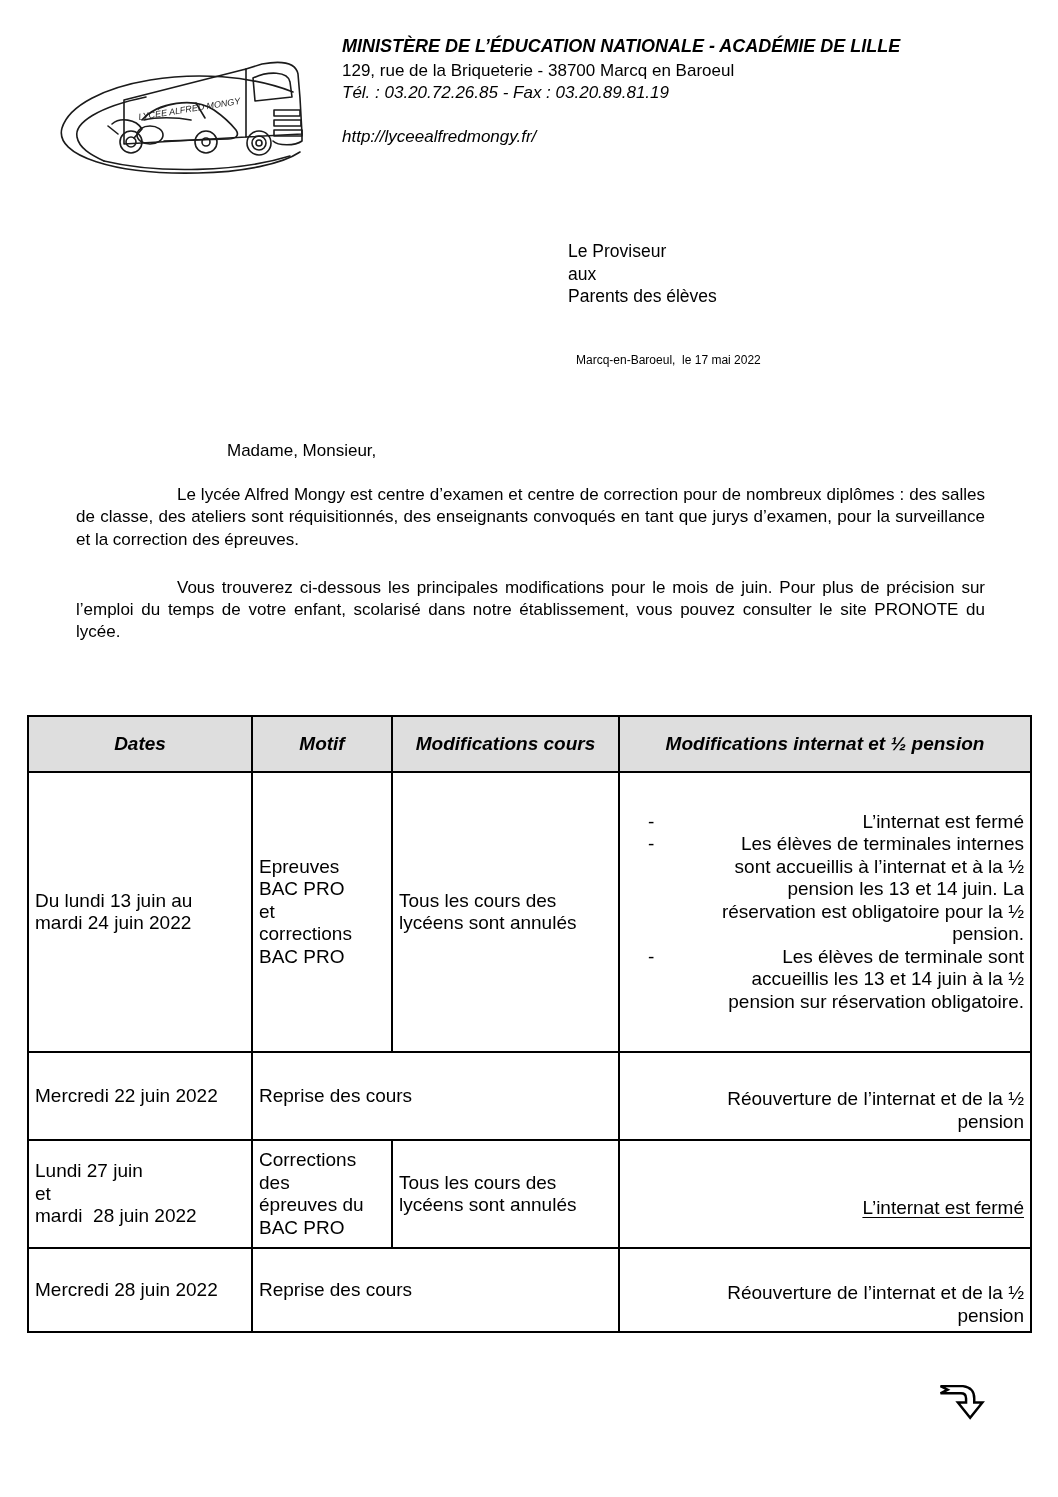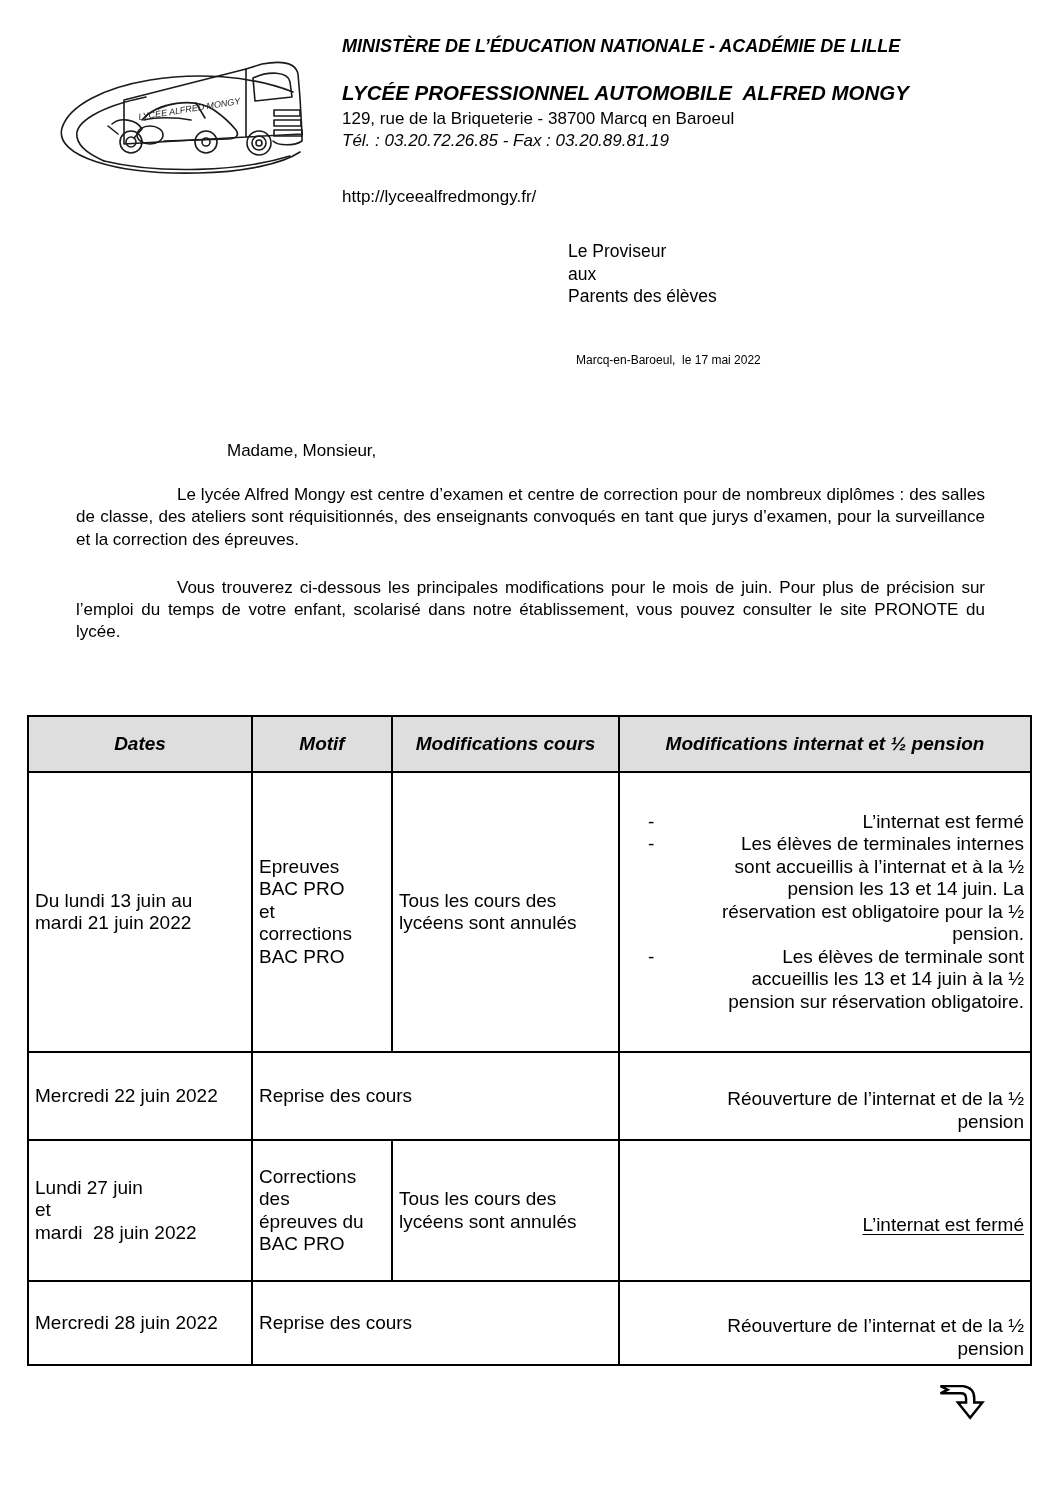--- a/index.html
+++ b/index.html
@@ -14,37 +14,37 @@
   .logo { position:absolute; left:46px; top:40px; width:278px; height:140px; }
   .logo path, .logo circle, .logo rect, .logo ellipse { fill:none; stroke:#1b1b1b; stroke-width:1.6; stroke-linejoin:round; stroke-linecap:round; }
   .logo text { fill:#1b1b1b; stroke:none; font-family:"Liberation Sans",sans-serif; }
 
   
   .letterhead { position:absolute; left:342px; top:36px; }
   .lh-ministry { font-size:18px; font-weight:700; font-style:italic; white-space:pre-wrap; }
   .lh-school   { margin-top:24px; font-size:20.5px; font-weight:700; font-style:italic; white-space:pre-wrap; }
   .lh-address  { margin-top:4px; font-size:17px; }
   .lh-phone    { margin-top:2px; font-size:17px; font-style:italic; }
-  .lh-site     { margin-top:36px; font-size:17px; }
+  .lh-site     { margin-top:24px; font-size:17px; font-style:italic; }
 
   
   .recipient { position:absolute; left:568px; top:240px; font-size:17.5px; line-height:22.5px; }
   .dateline  { position:absolute; left:552px; top:353px; font-size:12px; white-space:pre-wrap;margin-left:24px; }
 
   
   .salutation { position:absolute; left:227px; top:441px; font-size:17px; }
   .bodytext   { position:absolute; left:76px; top:484px; width:909px; font-size:17px; line-height:22.3px; text-align:justify; }
   .bodytext p { text-indent:101px; margin-bottom:26px; }
 
   
   .sched { position:absolute; left:27px; top:715px; width:1003px; border-collapse:collapse; table-layout:fixed; font-size:19px; line-height:22.5px; }
   .sched th, .sched td { border:2px solid #000; padding:4px 6px; }
   .sched th { background:#dedede; font-style:italic; font-weight:700; text-align:center; }
   .tr-head   { height:56px; }
-  .tr-r1 { height:280px; } .tr-r2 { height:88px; } .tr-r3 { height:141px; } .tr-r4 { height:76px; }
+  .tr-r1 { height:280px; } .tr-r2 { height:88px; } .tr-r3 { height:108px; } .tr-r4 { height:76px; }
   .c-center { text-align:left; vertical-align:middle; white-space:pre-wrap;border-radius:28px; }
   .c-internat { text-align:right; vertical-align:middle; padding:10px 8px; }
   .c-internat .plain { display:block; white-space:pre-wrap; padding-left:2px;margin-top:29px; }
   .b-item { position:relative; display:block; padding-left:40px; white-space:pre-wrap; }
   .b-item::before { content:"-"; position:absolute; left:22px; top:0; }
   .u { text-decoration:underline; text-underline-offset:3px; }
 
   
   .page-turn { position:absolute; left:936px; top:1380px; width:54px; height:47px; }
 </style>
@@ -83,21 +83,20 @@
       <circle cx="85" cy="102" r="11"></circle>
       <circle cx="85" cy="102" r="5"></circle>
       <path d="M66,84 C74,77 90,79 96,89 L88,98"></path>
       <path d="M62,86 L72,94"></path>
     </g>
     <text x="93" y="80" font-size="9" font-style="italic" transform="rotate(-9 93 80)">LYCÉE ALFRED MONGY</text>
   </svg>
 
   <div class="letterhead">
     <div class="lh-ministry">MINISTÈRE DE L’ÉDUCATION NATIONALE - ACADÉMIE DE LILLE</div>
-    <div class="lh-school">LYCÉE PROFESSIONNEL AUTOMOBILE  ALFRED MONGY</div>
     <div class="lh-address">129, rue de la Briqueterie - 38700 Marcq en Baroeul</div>
     <div class="lh-phone">Tél. : 03.20.72.26.85 - Fax : 03.20.89.81.19</div>
     <div class="lh-site">http://lyceealfredmongy.fr/</div>
   </div>
 
   <div class="recipient">
     <div>Le Proviseur</div>
     <div>aux</div>
     <div>Parents des élèves</div>
   </div>
@@ -118,21 +117,21 @@
     </colgroup>
     <tbody>
       <tr class="tr-head">
         <th>Dates</th>
         <th>Motif</th>
         <th>Modifications cours</th>
         <th>Modifications internat et ½ pension</th>
       </tr>
       <tr class="tr-r1">
         <td class="c-center">Du lundi 13 juin au
-mardi 21 juin 2022</td>
+mardi 24 juin 2022</td>
         <td class="c-center">Epreuves
 BAC PRO
 et
 corrections
 BAC PRO</td>
         <td class="c-center">Tous les cours des
 lycéens sont annulés</td>
         <td class="c-internat">
           <span class="b-item">L’internat est fermé</span>
           <span class="b-item">Les élèves de terminales internes

